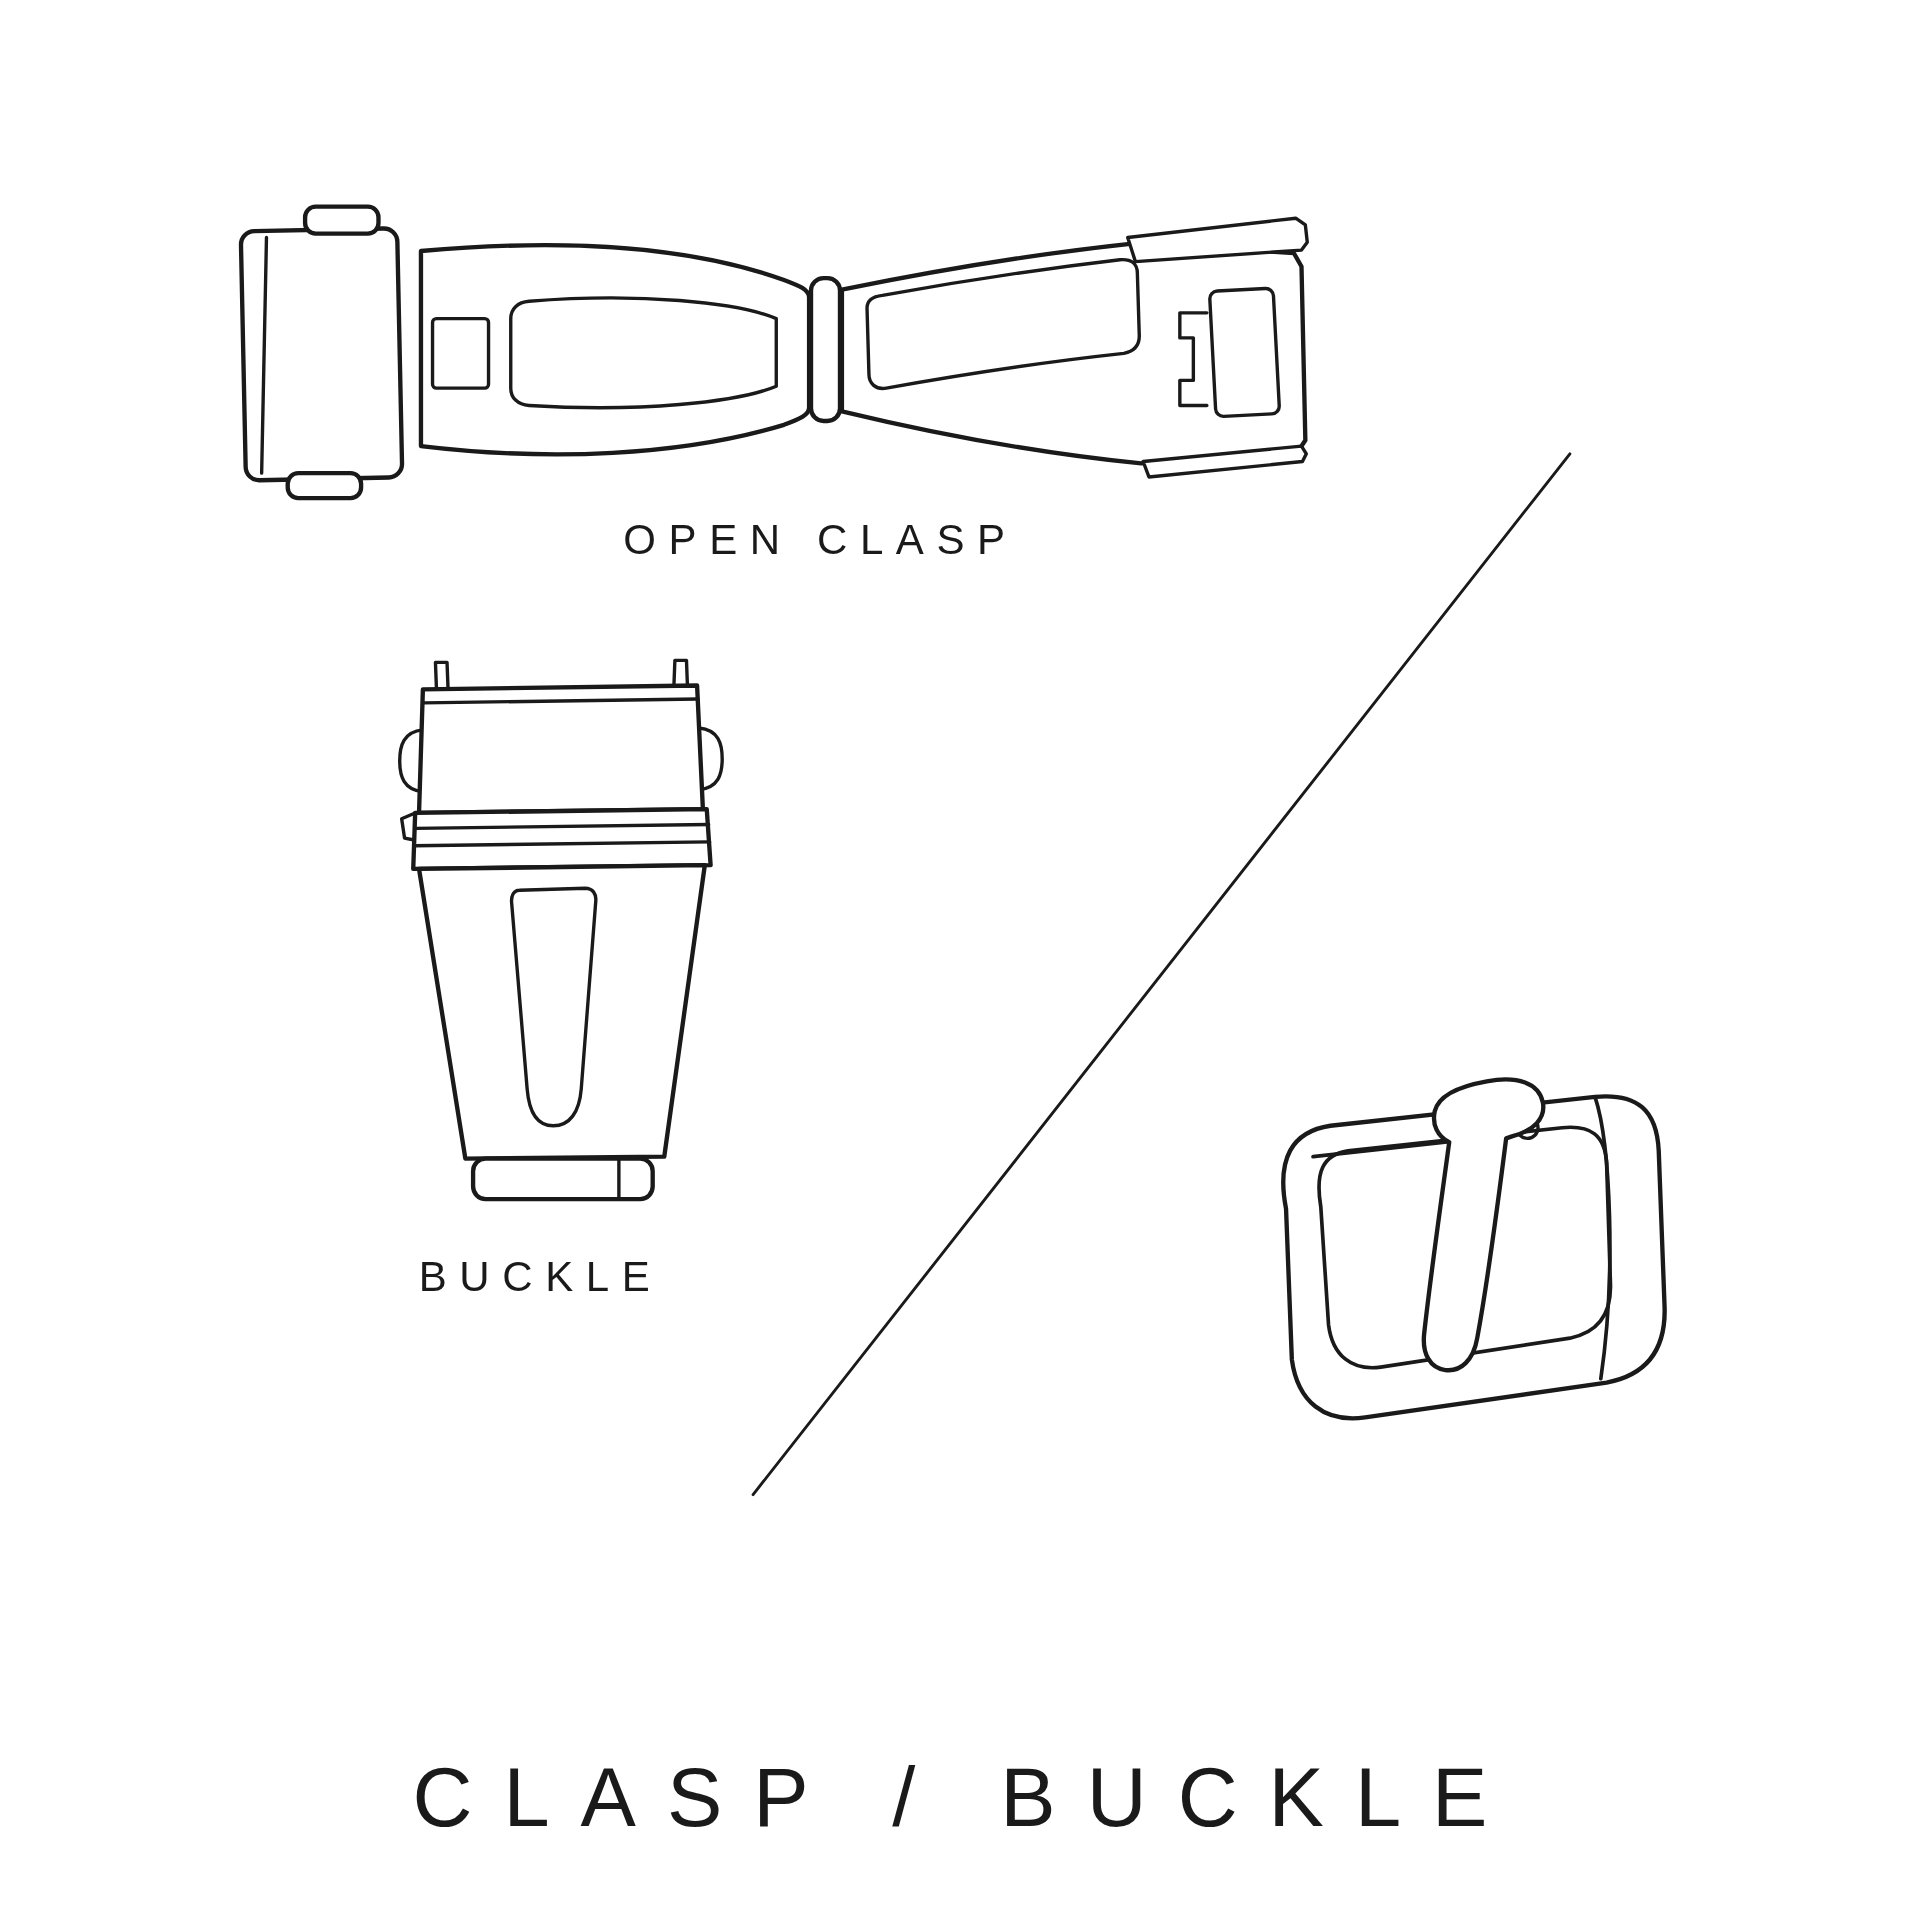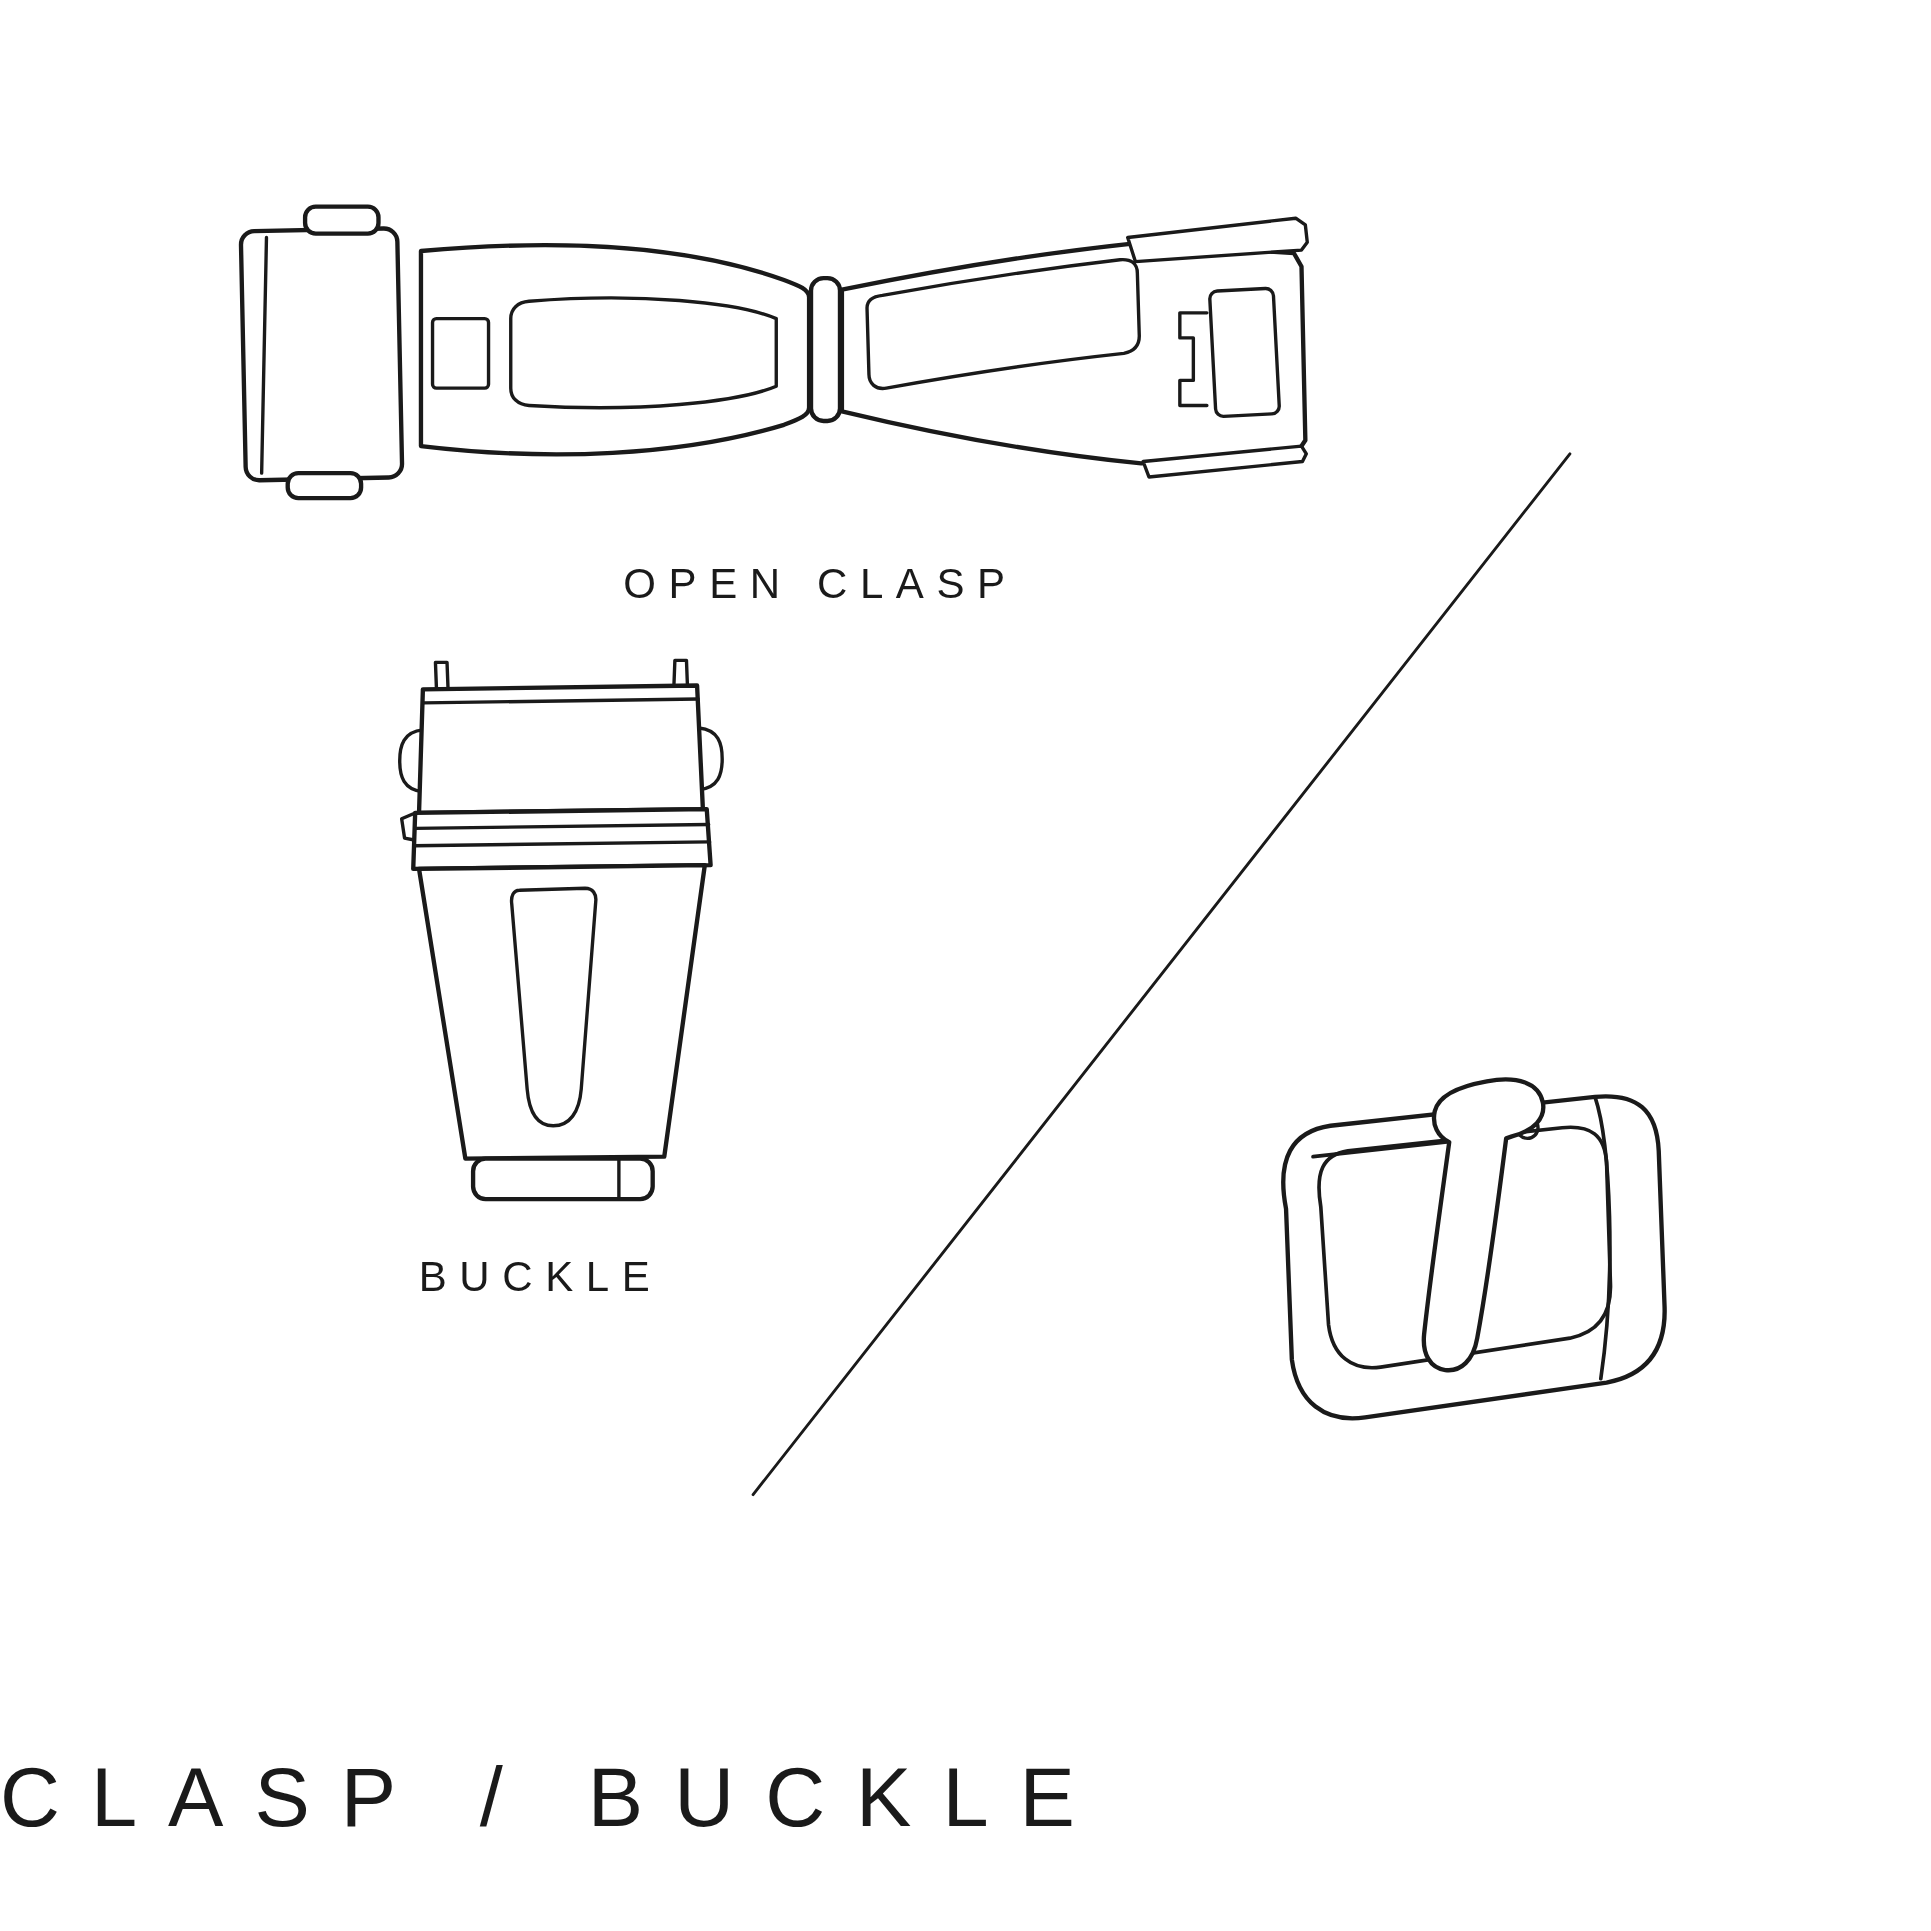--- a/index.html
+++ b/index.html
@@ -25,28 +25,28 @@
   }
   .label {
     position: absolute;
     font-size: 42px;
     font-weight: 400;
     letter-spacing: 12.6px;
     text-align: center;
     color: var(--ink, #1a1a1a);
     white-space: nowrap;
   }
-  .label-open   { left: 386px; top: 516px;  width: 869px; margin-top: 44px; }
+  .label-open   { left: 386px; top: 516px;  width: 869px; }
   .label-closed { left: 251px; top: 1253px; width: 579px; }
   .title {
     position: absolute;
     left: 0;
     top: 1750px;
     width: 1931px;
-    text-align: left;
+    text-align: center;
     font-size: 83px;
     font-weight: 400;
     letter-spacing: 31px;
     color: var(--ink, #1a1a1a);
     white-space: nowrap;
   }
 </style>
 </head>
 <body>
 

